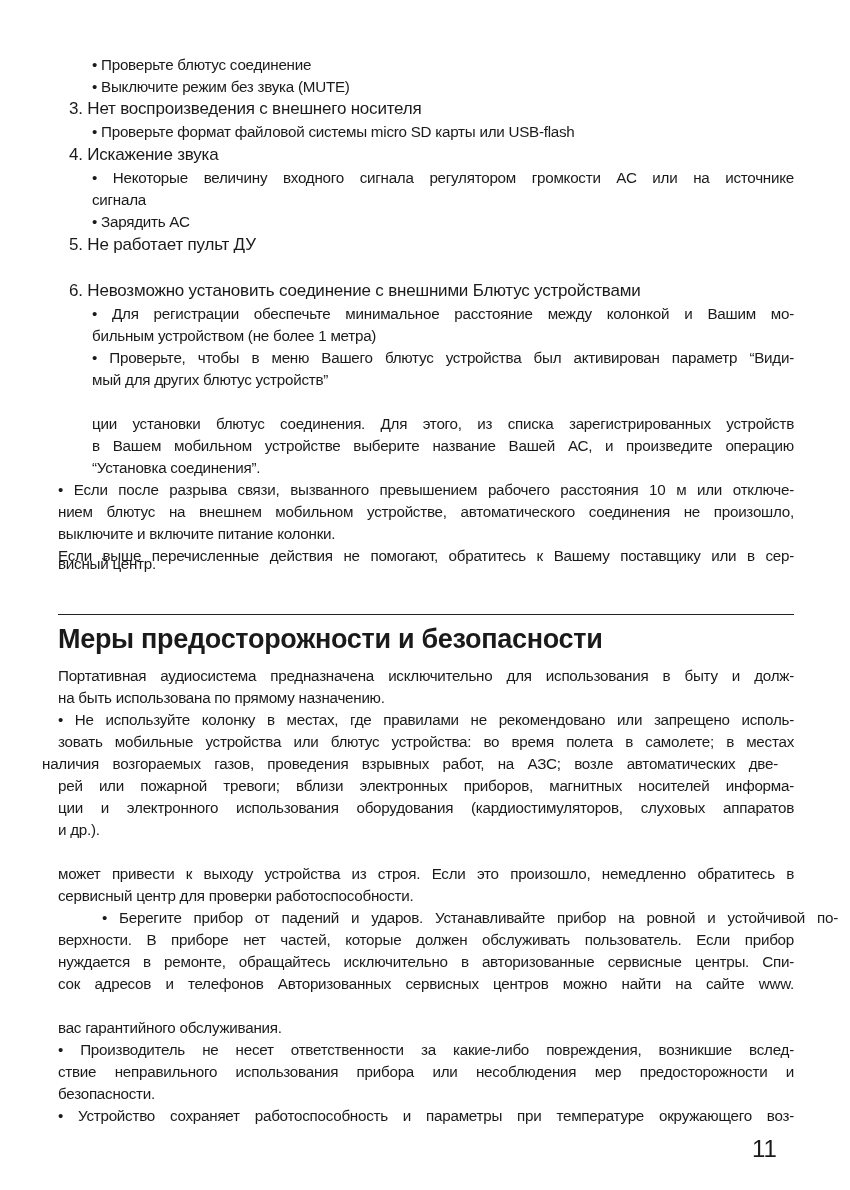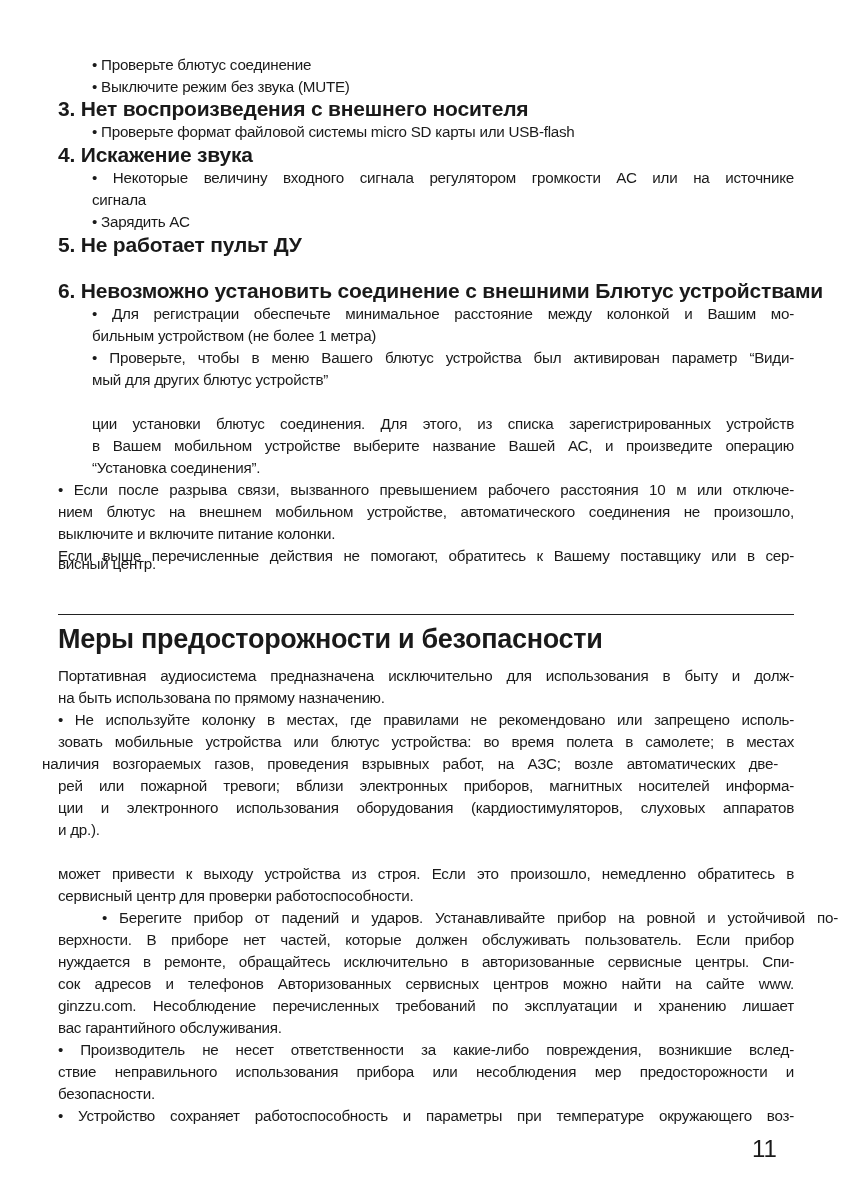--- a/index.html
+++ b/index.html
@@ -1,21 +1,21 @@
 <!DOCTYPE html>
 <html><head>
 <meta charset="utf-8">
 <style>
   html, body { margin: 0; padding: 0; background: #ffffff; }
   body { width: 850px; height: 1190px; position: relative; overflow: hidden;
          font-family: "Liberation Sans", sans-serif; color: #1a1a1a; }
   .page { position: absolute; left: 0; top: 0; width: 850px; height: 1190px; }
   .ln { position: absolute; white-space: nowrap; font-size: 15.2px; line-height: 20px; letter-spacing: -0.25px; }
   .ln.just { text-align-last: justify; text-align: justify; white-space: normal; }
-  .h { position: absolute; white-space: nowrap; font-weight: bold; font-size: 21px; line-height: 22px; letter-spacing: -0.2px; }
+  .h { position: absolute; white-space: nowrap; font-weight: normal; font-size: 17px; line-height: 22px; letter-spacing: -0.2px; margin-left: 11px; }
   .sec-title { position: absolute; left: 58px; top: 622px; font-weight: bold; font-size: 27px; line-height: 34px; letter-spacing: -0.3px; white-space: nowrap; }
   .rule { position: absolute; left: 58px; top: 614px; width: 736px; height: 0; border-top: 1.3px solid #222; }
   .pnum { position: absolute; left: 752px; top: 1134px; font-size: 24px; line-height: 30px; }
 </style>
 </head>
 <body>
 
 <div class="page">
 
   <div class="ln" style="left:92px; top:55px;">• Проверьте блютус соединение</div>
@@ -56,21 +56,20 @@
   <div class="ln just" style="left:42px; top:754px; width:736px;">наличия возгораемых газов, проведения взрывных работ, на АЗС; возле автоматических две-</div>
   <div class="ln just" style="left:58px; top:776px; width:736px;">рей или пожарной тревоги; вблизи электронных приборов, магнитных носителей информа-</div>
   <div class="ln just" style="left:58px; top:798px; width:736px;">ции и электронного использования оборудования (кардиостимуляторов, слуховых аппаратов</div>
   <div class="ln" style="left:58px; top:820px;">и др.).</div>
   <div class="ln just" style="left:58px; top:864px; width:736px;">может привести к выходу устройства из строя. Если это произошло, немедленно обратитесь в</div>
   <div class="ln" style="left:58px; top:886px;">сервисный центр для проверки работоспособности.</div>
   <div class="ln just" style="left:58px; top:908px; width:736px;margin-left:44px;">• Берегите прибор от падений и ударов. Устанавливайте прибор на ровной и устойчивой по-</div>
   <div class="ln just" style="left:58px; top:930px; width:736px;">верхности. В приборе нет частей, которые должен обслуживать пользователь. Если прибор</div>
   <div class="ln just" style="left:58px; top:952px; width:736px;">нуждается в ремонте, обращайтесь исключительно в авторизованные сервисные центры. Спи-</div>
   <div class="ln just" style="left:58px; top:974px; width:736px;">сок адресов и телефонов Авторизованных сервисных  центров можно найти на сайте www.</div>
-  <div class="ln just" style="left:58px; top:996px; width:736px;">ginzzu.com. Несоблюдение перечисленных требований по эксплуатации и хранению лишает</div>
   <div class="ln" style="left:58px; top:1018px;">вас гарантийного обслуживания.</div>
   <div class="ln just" style="left:58px; top:1040px; width:736px;">• Производитель не несет ответственности за какие-либо повреждения, возникшие вслед-</div>
   <div class="ln just" style="left:58px; top:1062px; width:736px;">ствие неправильного использования прибора или несоблюдения мер предосторожности и</div>
   <div class="ln" style="left:58px; top:1084px;">безопасности.</div>
   <div class="ln just" style="left:58px; top:1106px; width:736px;">• Устройство сохраняет работоспособность и параметры при температуре окружающего воз-</div>
 
   <div class="pnum">11</div>
 </div>
 
 </body></html>

